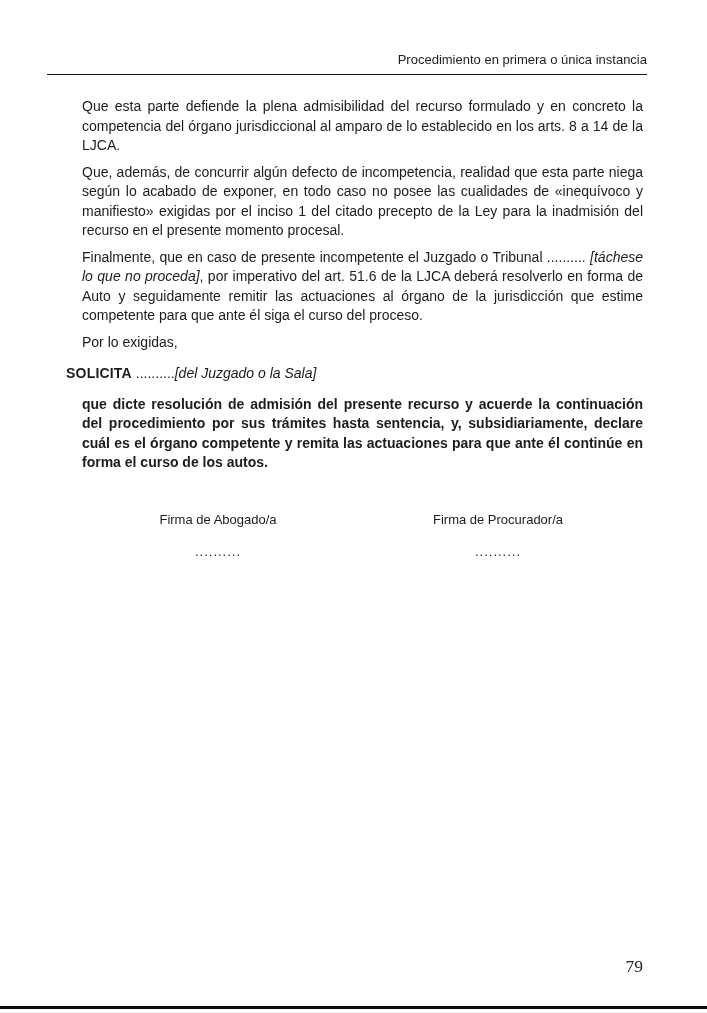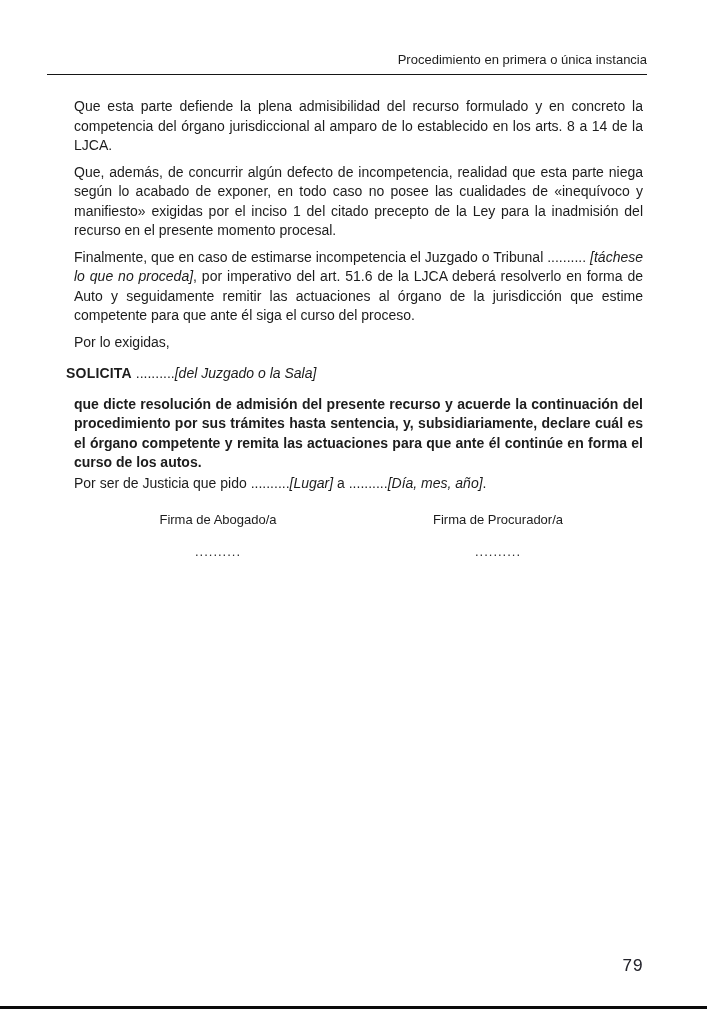--- a/index.html
+++ b/index.html
@@ -33,21 +33,21 @@
     position: absolute;
     top: 97px;
     left: 66px;
     width: 577px;
     font-size: 14px;
     line-height: 19.5px;
     text-align: justify;
     hyphens: auto;
     -webkit-hyphens: auto;
   }
-  .body-text p { margin: 0 0 7px 8px; }
+  .body-text p { margin: 0 0 7px 16px; }
   .italic { font-style: italic; }
   .p-solicita { margin: 12px 0 11px 0 !important; }
   .p-solicita strong { font-weight: bold; letter-spacing: 0.2px; }
   .p-tight { margin-bottom: 1px !important; font-weight: bold; }
 
   
   .signatures {
     position: absolute;
     top: 512px;
     left: 74px;
@@ -58,21 +58,21 @@
   .sig-col { font-size: 13px; line-height: 15px; }
   .sig-col.left  { width: 288px; }
   .sig-col.right { flex: 1; }
   .sig-dots { margin-top: 17px; letter-spacing: 1px; color: #2a2a2a; }
 
   
   .page-number {
     position: absolute;
     top: 956px;
     right: 64px;
-    font-family: Liberation Mono, monospace;
+    font-family: Liberation Serif, serif;
     font-size: 17.5px;
     color: #23232b;
     text-align: center;
   }
   .bottom-rule {
     position: absolute;
     left: 0;
     right: 0;
     bottom: 4px;
     height: 3px;
@@ -80,25 +80,24 @@
   }
 </style>
 </head>
 <body>
 
 <header class="running-header"><span>Procedimiento en primera o única instancia</span></header>
 
 <main class="body-text">
   <p>Que esta parte defiende la plena admisibilidad del recurso formulado y en concreto la competencia del órgano jurisdiccional al amparo de lo establecido en los arts. 8 a 14 de la LJCA.</p>
   <p>Que, además, de concurrir algún defecto de incompetencia, realidad que esta parte niega según lo acabado de exponer, en todo caso no posee las cualidades de «inequívoco y manifiesto» exigidas por el inciso 1 del citado precepto de la Ley para la inadmisión del recurso en el presente momento procesal.</p>
-  <p><span>Finalmente, que en caso de estimarse incompetencia el Juzgado o Tribunal .......... </span><span class="italic">[táchese lo que no proceda]</span><span>, por imperativo del art. 51.6 de la LJCA deberá resolverlo en forma de Auto y seguidamente remitir las actuaciones al órgano de la jurisdicción que estime competente para que ante él siga el curso del proceso.</span></p>
+  <p><span>Finalmente, que en caso de presente incompetente el Juzgado o Tribunal .......... </span><span class="italic">[táchese lo que no proceda]</span><span>, por imperativo del art. 51.6 de la LJCA deberá resolverlo en forma de Auto y seguidamente remitir las actuaciones al órgano de la jurisdicción que estime competente para que ante él siga el curso del proceso.</span></p>
   <p>Por lo exigidas,</p>
   <p class="p-solicita"><strong>SOLICITA</strong><span> ..........</span><span class="italic">[del Juzgado o la Sala]</span></p>
   <p class="p-tight">que dicte resolución de admisión del presente recurso y acuerde la continuación del procedimiento por sus trámites hasta sentencia, y, subsidiariamente, declare cuál es el órgano competente y remita las actuaciones para que ante él continúe en forma el curso de los autos.</p>
-  <p><span>Por ser de Justicia que pido ..........</span><span class="italic">[Lugar]</span><span> a ..........</span><span class="italic">[Día, mes, año]</span><span>.</span></p>
 </main>
 
 <section class="signatures">
   <div class="sig-col left">
     <div>Firma de Abogado/a</div>
     <div class="sig-dots">..........</div>
   </div>
   <div class="sig-col right">
     <div>Firma de Procurador/a</div>
     <div class="sig-dots">..........</div>

